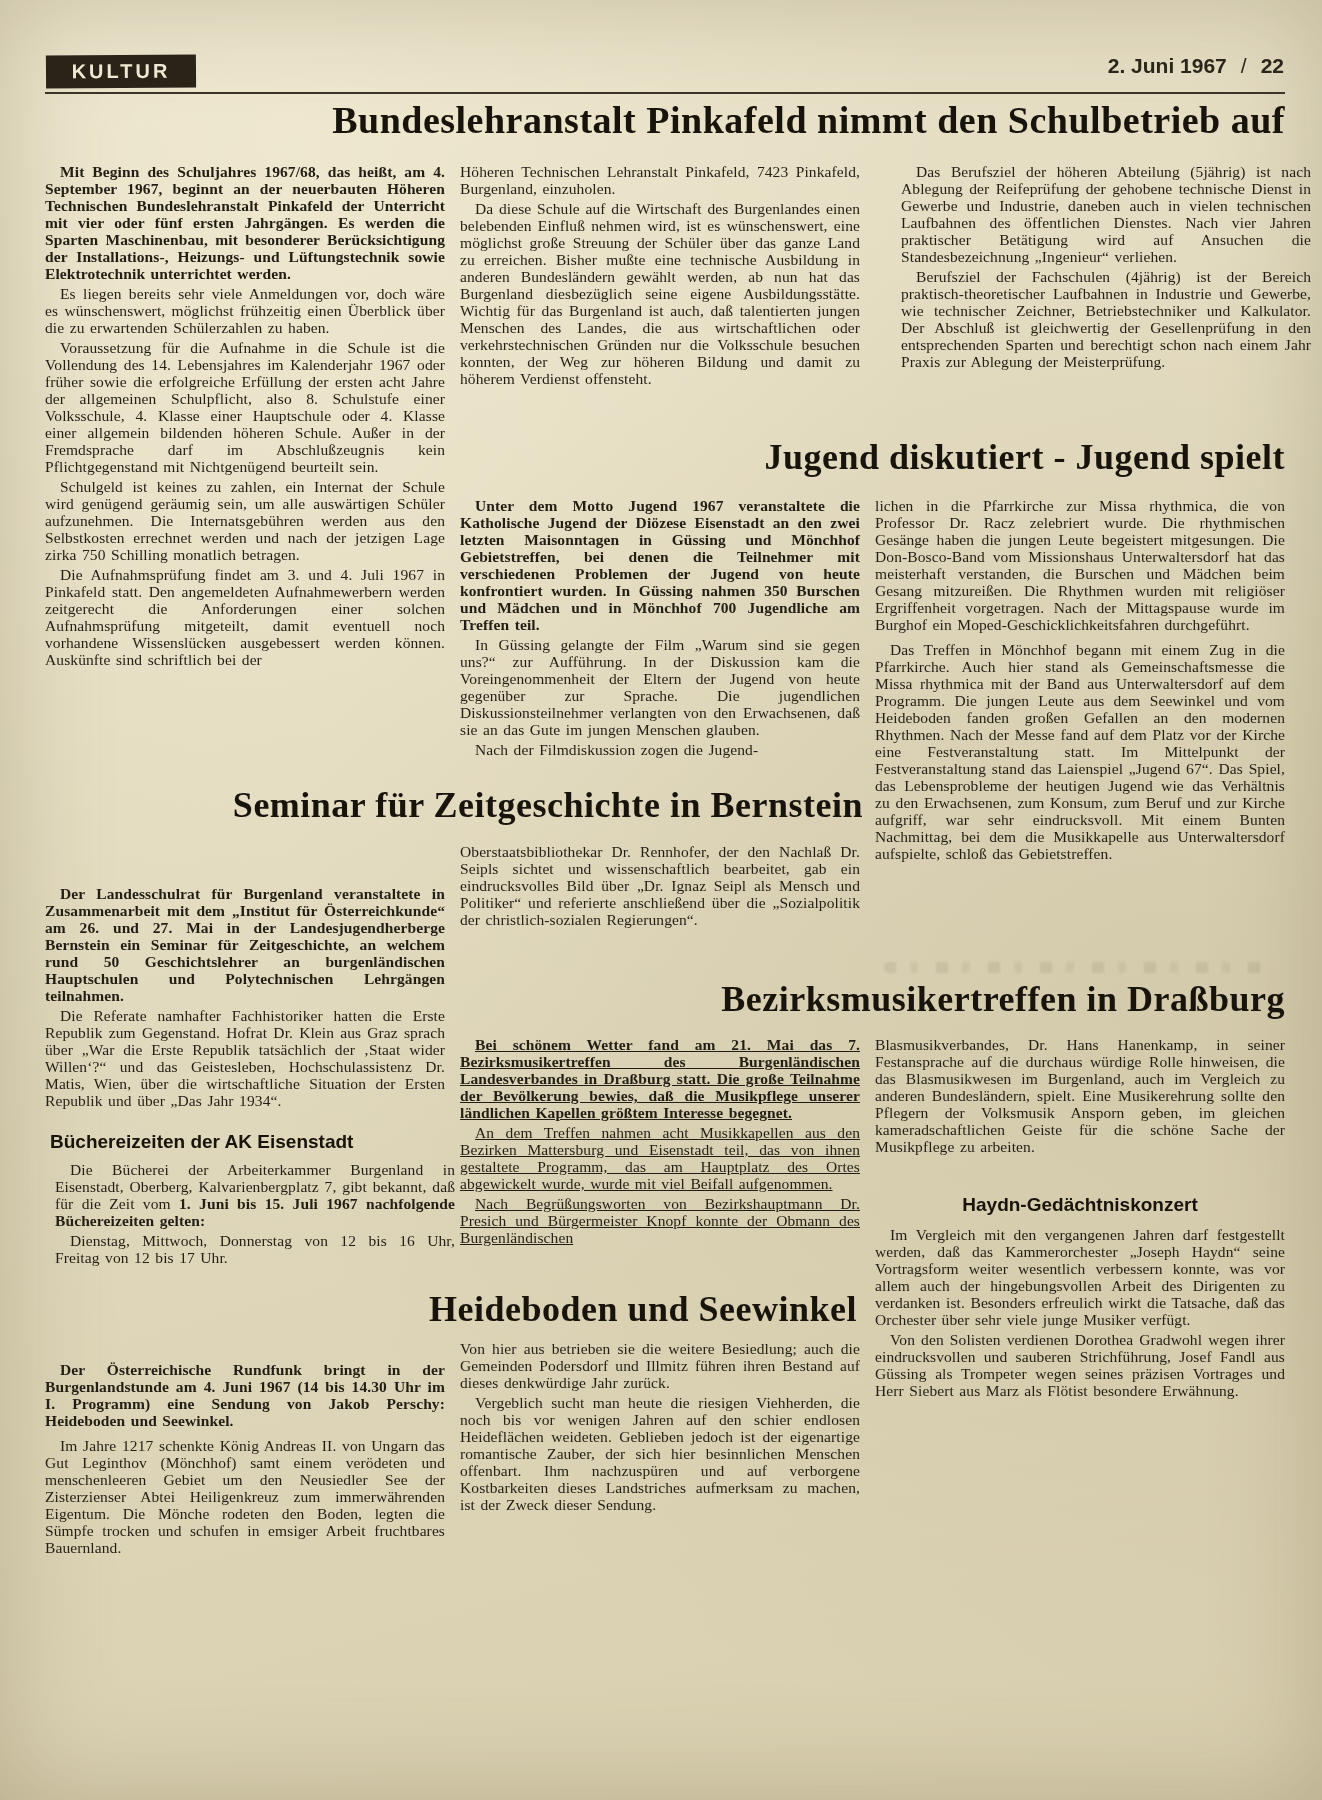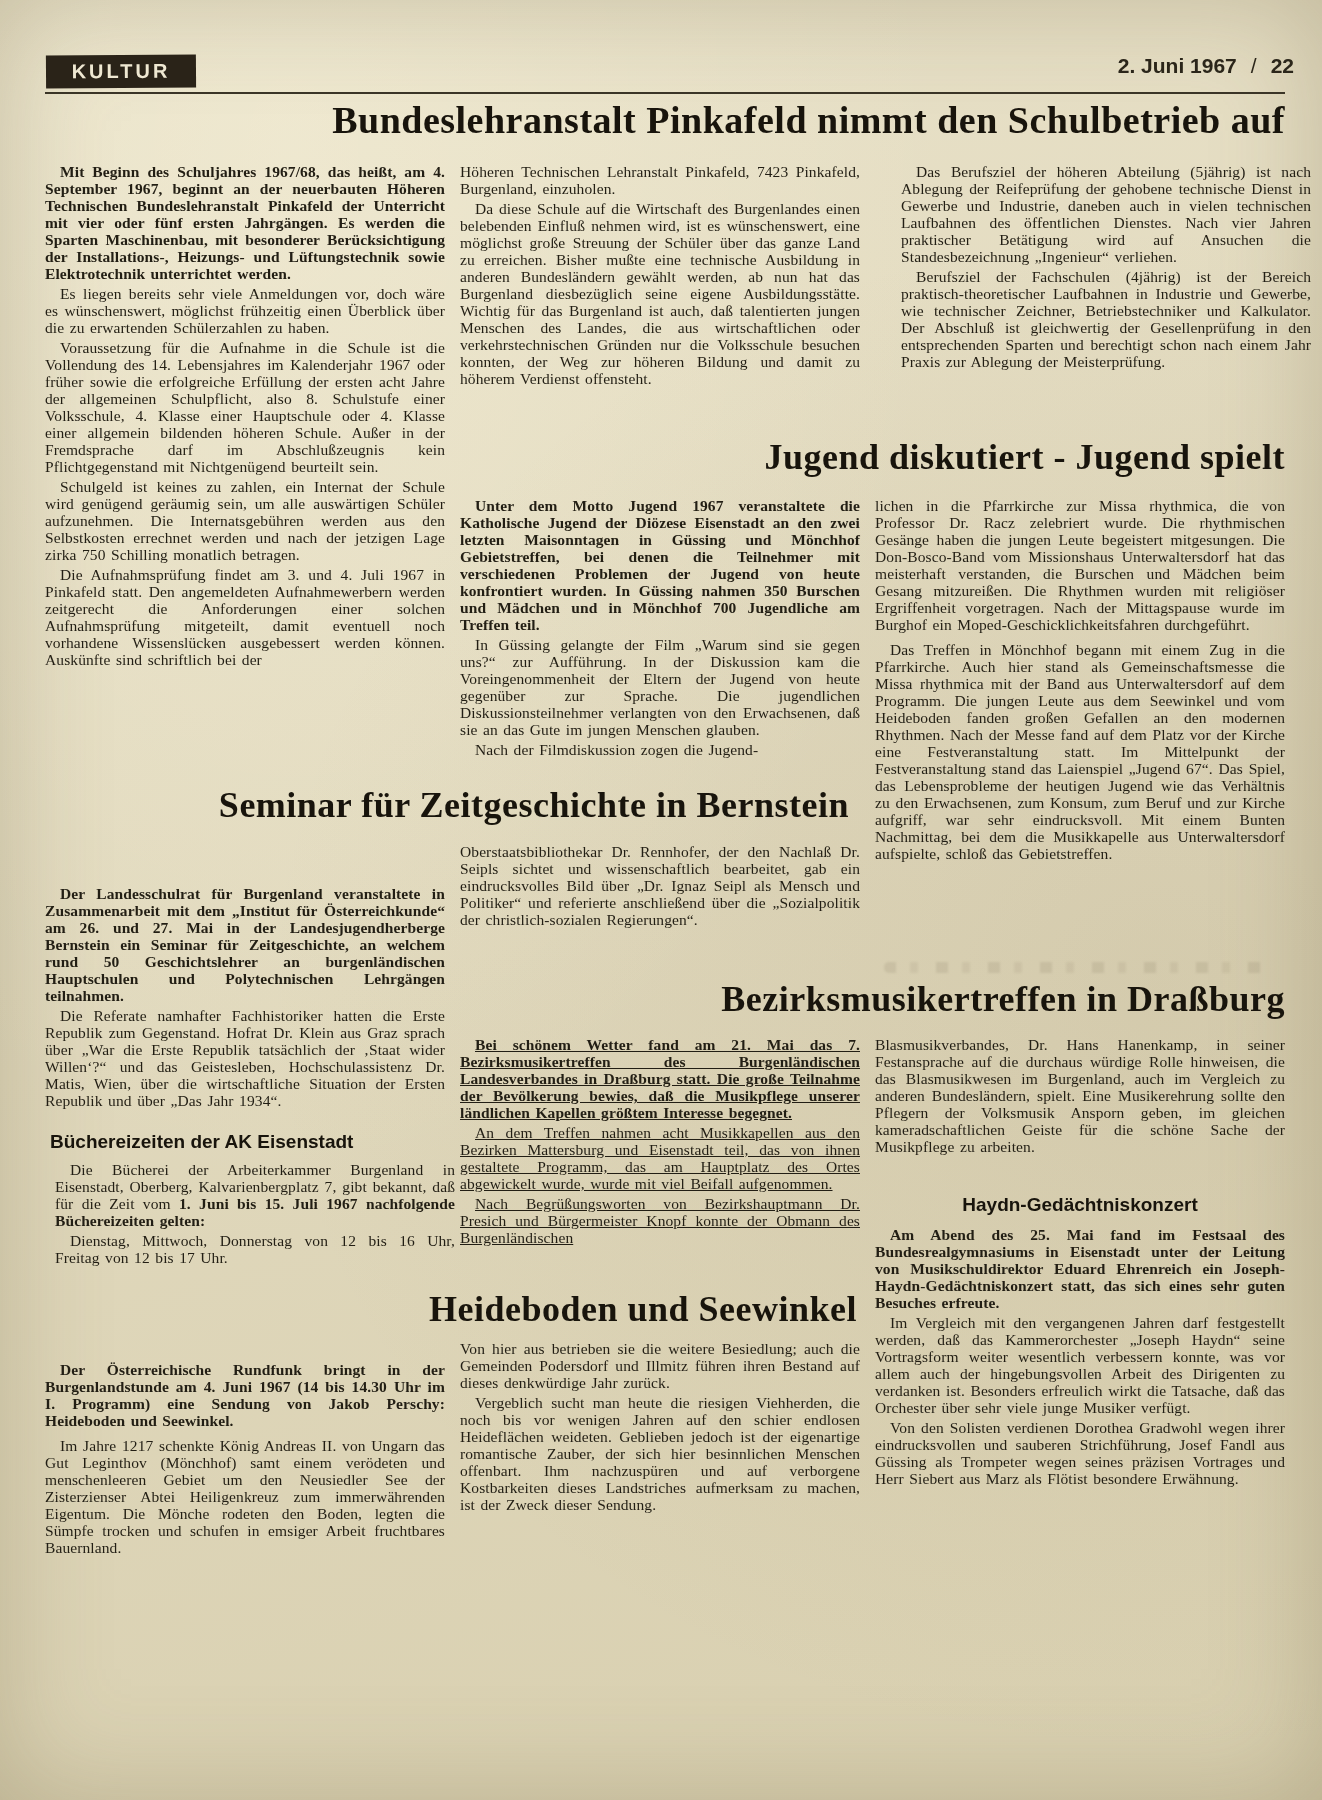--- a/index.html
+++ b/index.html
@@ -19,39 +19,39 @@
   
   .badge {
     position:absolute; left:46px; top:55px; width:150px; height:33px;
     background:#2a2318; color:#efe8d2;
     font-family:"Liberation Sans", sans-serif; font-weight:700;
     font-size:20px; letter-spacing:3px;
     display:flex; align-items:center; justify-content:center;
     transform:rotate(-0.4deg);
   }
   .dateline {
-    position:absolute; right:28px; top:54px;
+    position:absolute; right:38px; top:54px;
     font-family:"Liberation Sans", sans-serif;
     font-weight:700; font-size:21px; color:#2b261a;
   }
   .dateline .sep { margin:0 14px; font-weight:400; }
   .rule {
     position:absolute; left:45px; right:37px; top:92px; height:2px;
     background:#3b3527;
   }
   
   .headline {
     position:absolute; text-align:right;
     font-family:"Liberation Serif", serif; font-weight:700;
     color:#18140c; letter-spacing:0.5px;
     line-height:1.1;
   }
   #h-pinkafeld   { left:45px;  top:100px; width:1240px; font-size:38px; }
   #h-jugend      { left:460px; top:438px; width:825px;  font-size:36px; }
-  #h-seminar     { left:37px;  top:786px; width:812px;  font-size:36px; }
+  #h-seminar     { left:51px;  top:786px; width:812px;  font-size:36px; }
   #h-bezirk      { left:460px; top:980px; width:825px;  font-size:36px; }
   #h-heideboden  { left:45px;  top:1290px; width:812px; font-size:36px; }
   .subhead {
     position:absolute;
     font-family:"Liberation Sans", sans-serif; font-weight:700;
     font-size:19px; color:#18140c;
   }
   #h-buecherei { left:50px;  top:1131px; width:398px; text-align:left; }
   #h-haydn     { left:875px; top:1194px; width:410px; text-align:center; }
   
@@ -152,21 +152,20 @@
   </div>
 
   <div class="subhead" id="h-buecherei">Büchereizeiten der AK Eisenstadt</div>
   <div class="colblock" id="buch-c1">
     <p><span>Die Bücherei der Arbeiterkammer Burgenland in Eisenstadt, Oberberg, Kalvarienbergplatz 7, gibt bekannt, daß für die Zeit vom </span><span class="b">1. Juni bis 15. Juli 1967 nachfolgende Büchereizeiten gelten:</span></p>
     <p>Dienstag, Mittwoch, Donnerstag von 12 bis 16 Uhr, Freitag von 12 bis 17 Uhr.</p>
   </div>
 
   <div class="subhead" id="h-haydn">Haydn-Gedächtniskonzert</div>
   <div class="colblock" id="haydn-c1">
-    <p class="lead">Am Abend des 25. Mai fand im Festsaal des Bundesrealgymnasiums in Eisenstadt unter der Leitung von Musikschuldirektor Eduard Ehrenreich ein Joseph-Haydn-Gedächtniskonzert statt, das sich eines sehr guten Besuches erfreute.</p>
     <p>Im Vergleich mit den vergangenen Jahren darf festgestellt werden, daß das Kammerorchester „Joseph Haydn“ seine Vortragsform weiter wesentlich verbessern konnte, was vor allem auch der hingebungsvollen Arbeit des Dirigenten zu verdanken ist. Besonders erfreulich wirkt die Tatsache, daß das Orchester über sehr viele junge Musiker verfügt.</p>
     <p>Von den Solisten verdienen Dorothea Gradwohl wegen ihrer eindrucksvollen und sauberen Strichführung, Josef Fandl aus Güssing als Trompeter wegen seines präzisen Vortrages und Herr Siebert aus Marz als Flötist besondere Erwähnung.</p>
   </div>
 
   <div class="headline" id="h-heideboden">Heideboden und Seewinkel</div>
   <div class="colblock" id="heide-c1">
     <p class="lead">Der Österreichische Rundfunk bringt in der Burgenlandstunde am 4. Juni 1967 (14 bis 14.30 Uhr im I. Programm) eine Sendung von Jakob Perschy: Heideboden und Seewinkel.</p>
     <p class="gap">Im Jahre 1217 schenkte König Andreas II. von Ungarn das Gut Leginthov (Mönchhof) samt einem verödeten und menschenleeren Gebiet um den Neusiedler See der Zisterzienser Abtei Heiligenkreuz zum immerwährenden Eigentum. Die Mönche rodeten den Boden, legten die Sümpfe trocken und schufen in emsiger Arbeit fruchtbares Bauernland.</p>
   </div>
   <div class="colblock" id="heide-c2">

